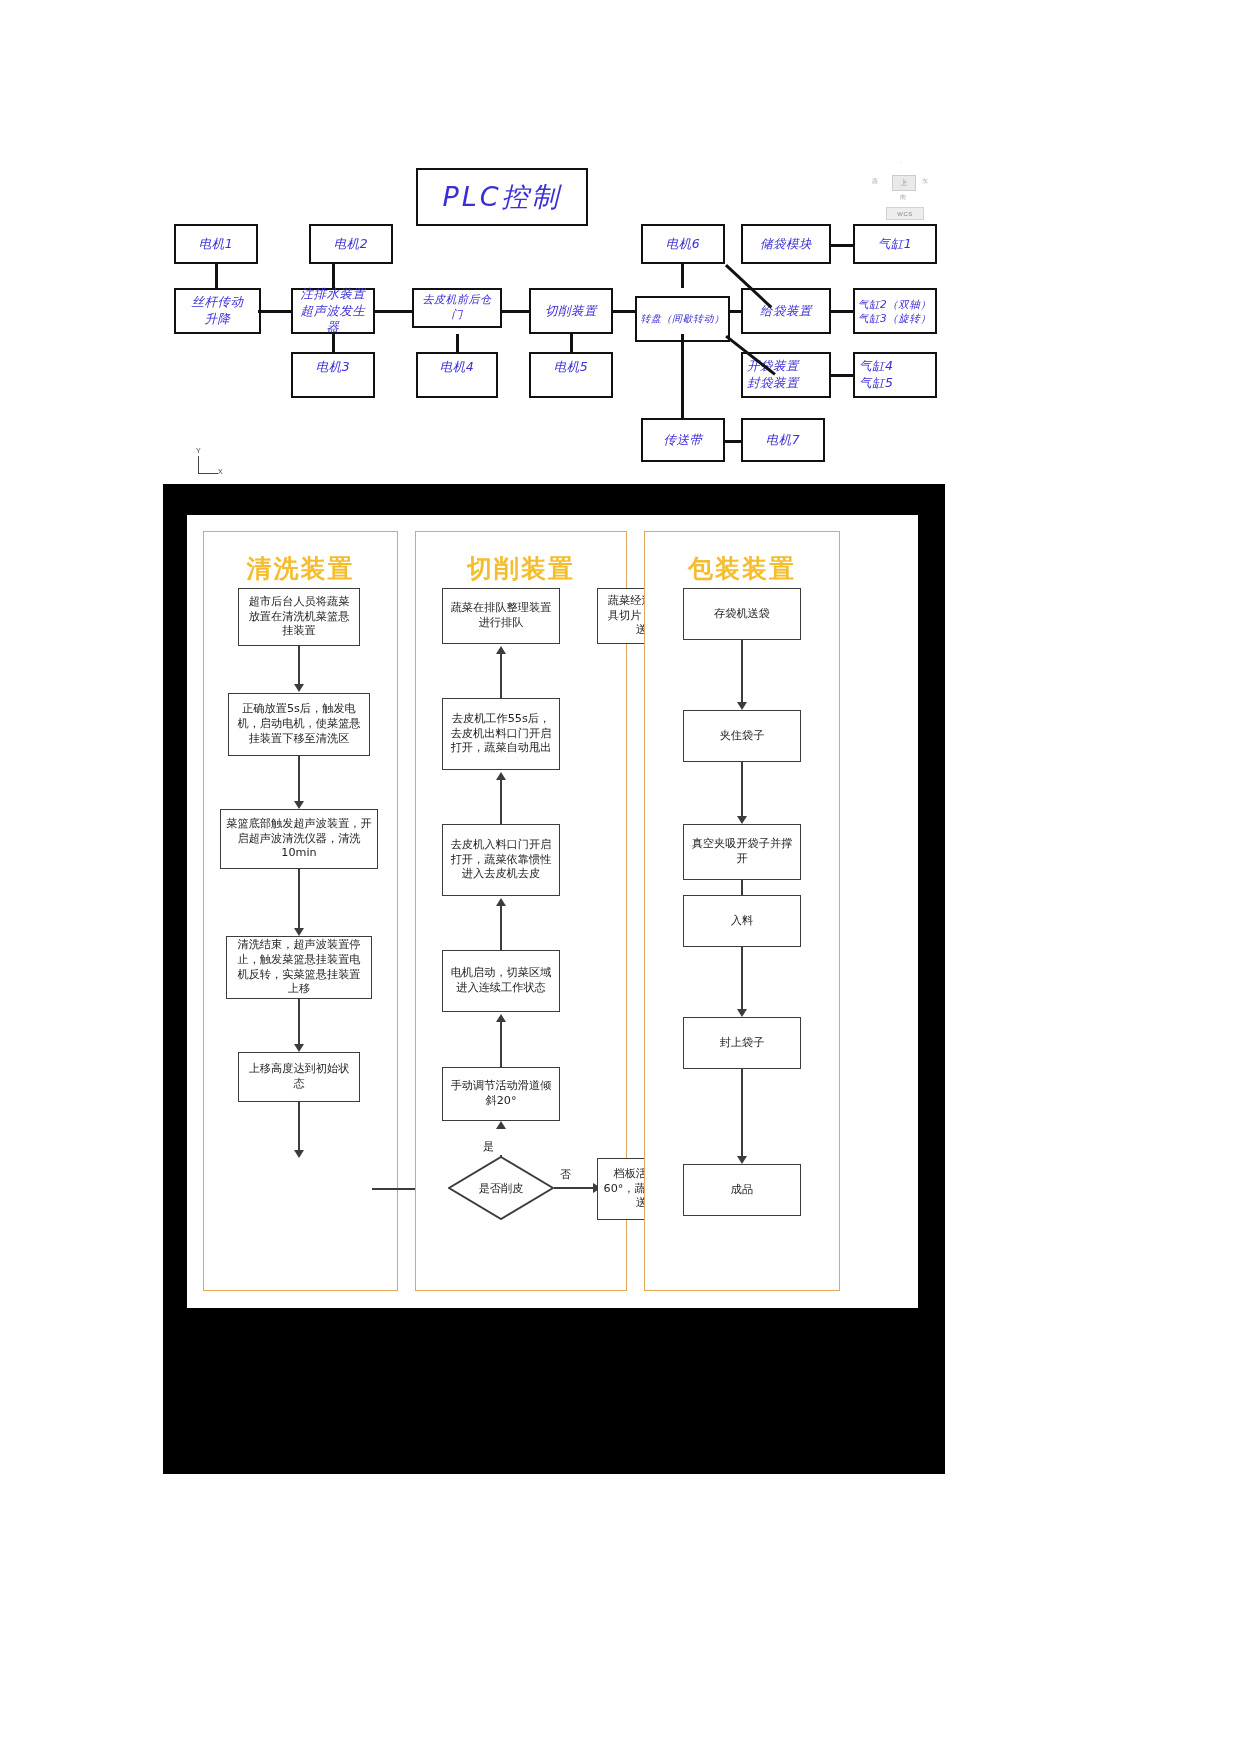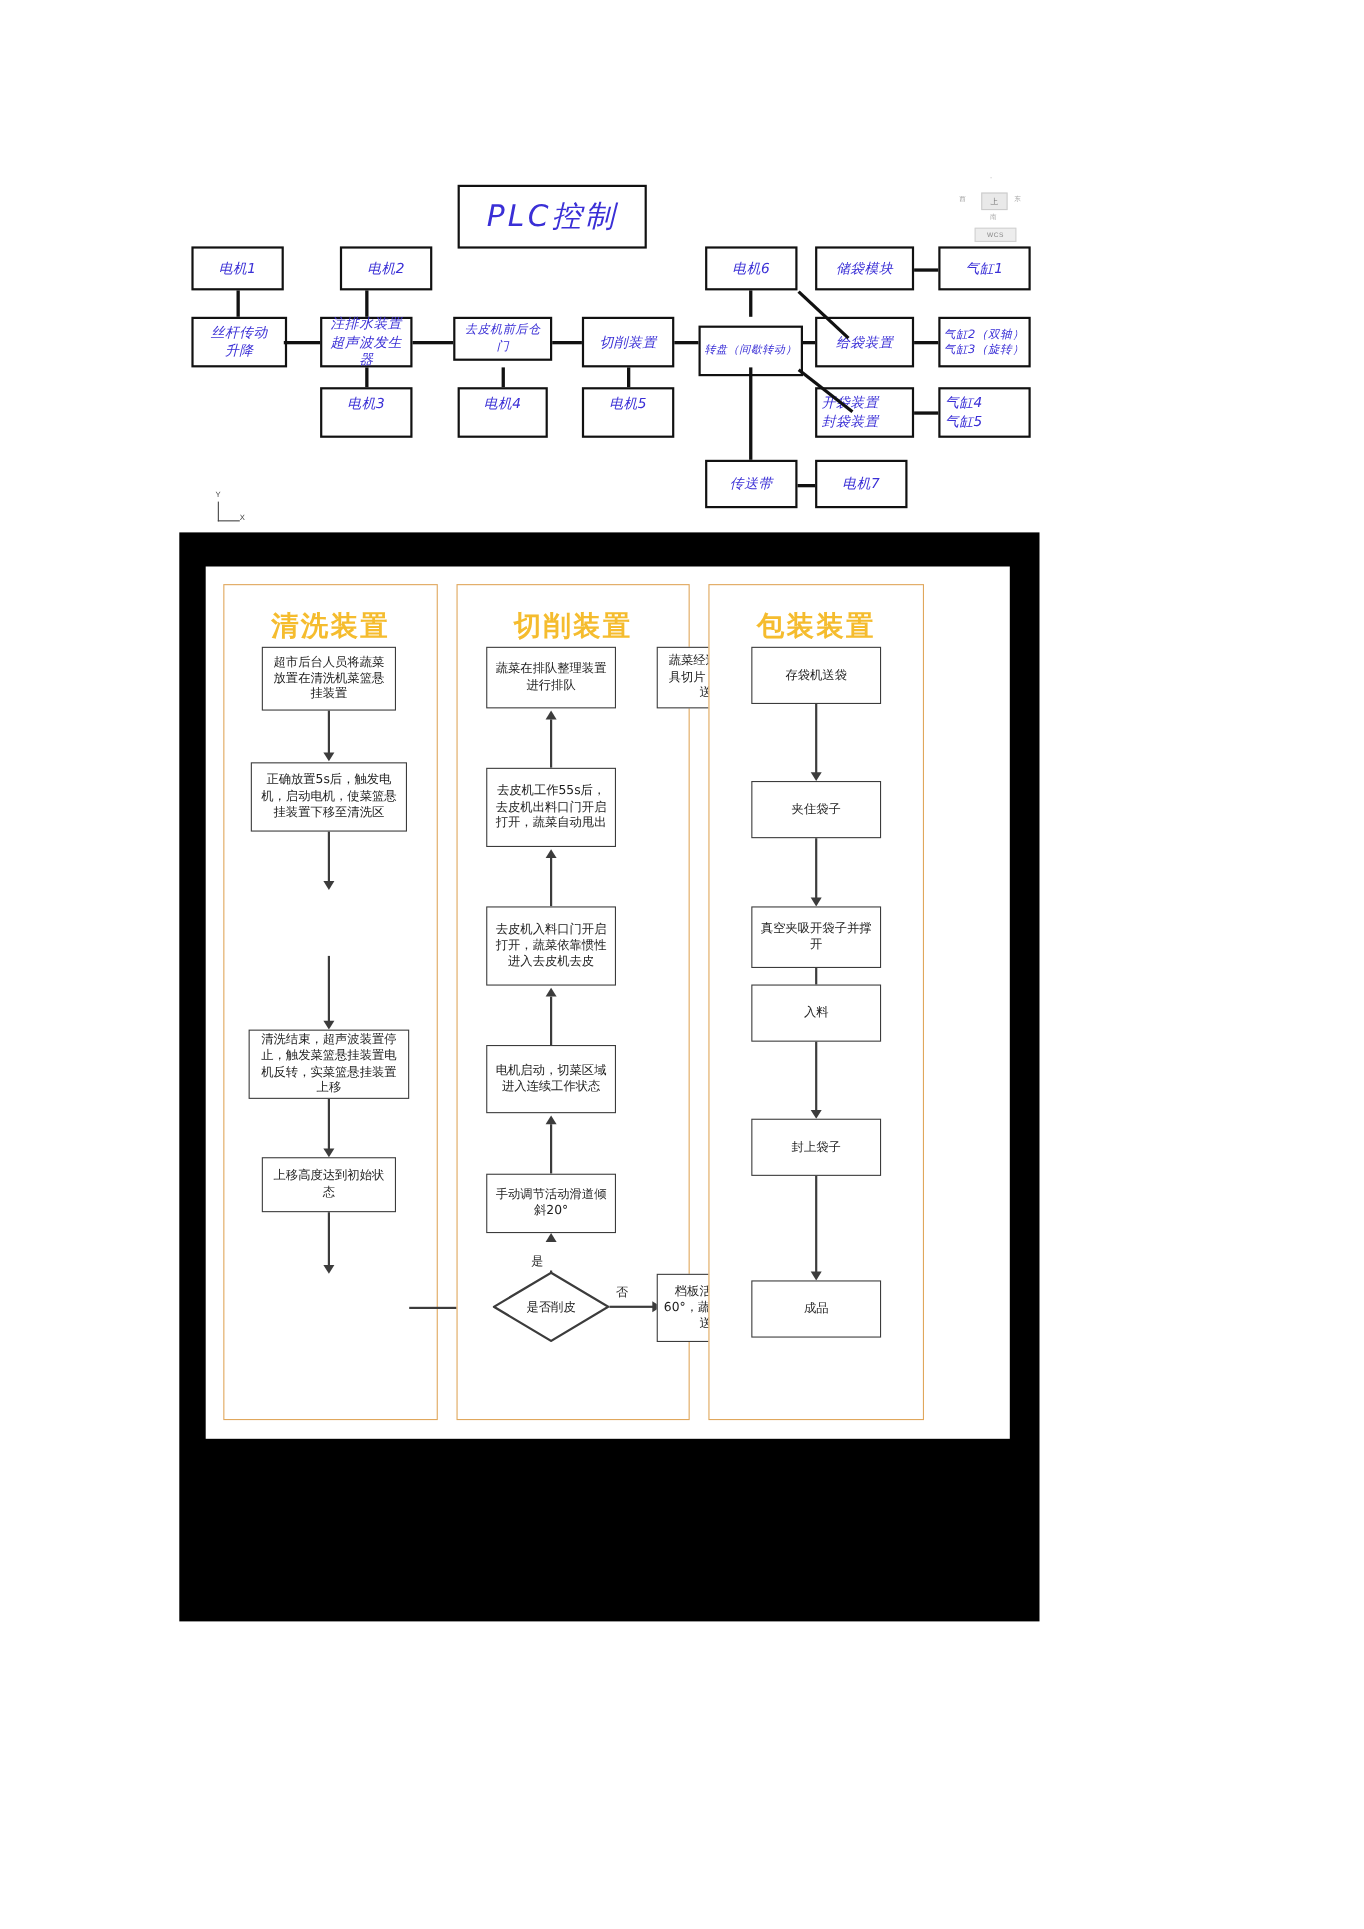--- a/index.html
+++ b/index.html
@@ -176,20 +176,21 @@
     </div>
 
     <div class="fbox" style="left:51px;top:73px;width:122px;height:58px;">超市后台人员将蔬菜放置在清洗机菜篮悬挂装置</div>
     <div class="arr" style="left:111px;top:131px;width:1.8px;height:41px;"></div>
     <div class="arrhead ah-down" style="left:106.5px;top:169px;"></div>
 
     <div class="fbox" style="left:41px;top:178px;width:142px;height:63px;">正确放置5s后，触发电机，启动电机，使菜篮悬挂装置下移至清洗区</div>
     <div class="arr" style="left:111px;top:241px;width:1.8px;height:48px;"></div>
     <div class="arrhead ah-down" style="left:106.5px;top:286px;"></div>
 
+    <div class="fbox" style="left:33px;top:294px;width:158px;height:60px;">菜篮底部触发超声波装置，开启超声波清洗仪器，清洗10min</div>
     <div class="arr" style="left:111px;top:354px;width:1.8px;height:62px;"></div>
     <div class="arrhead ah-down" style="left:106.5px;top:413px;"></div>
 
     <div class="fbox" style="left:39px;top:421px;width:146px;height:63px;">清洗结束，超声波装置停止，触发菜篮悬挂装置电机反转，实菜篮悬挂装置上移</div>
     <div class="arr" style="left:111px;top:484px;width:1.8px;height:48px;"></div>
     <div class="arrhead ah-down" style="left:106.5px;top:529px;"></div>
 
     <div class="fbox" style="left:51px;top:537px;width:122px;height:50px;">上移高度达到初始状态</div>
     <div class="arr" style="left:111px;top:587px;width:1.8px;height:51px;"></div>
     <div class="arrhead ah-down" style="left:106.5px;top:635px;"></div>

